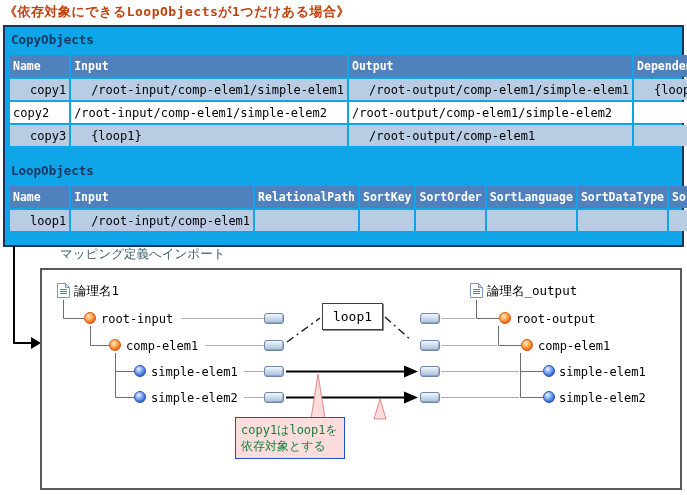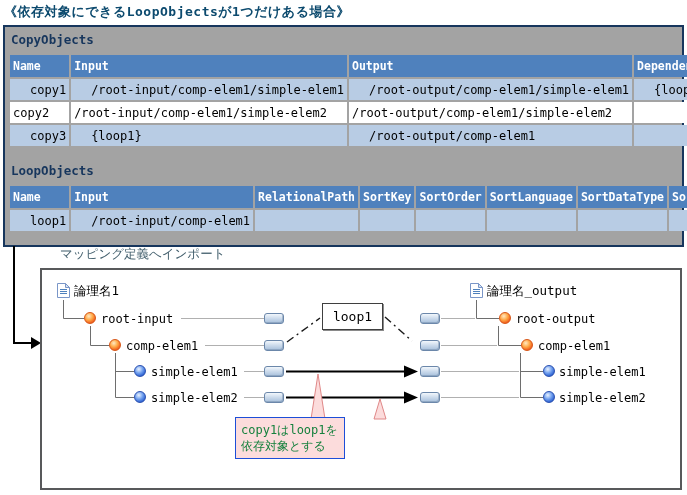--- a/index.html
+++ b/index.html
@@ -1,22 +1,22 @@
 <!DOCTYPE html>
 <html><head>
 <meta charset="utf-8">
 <style>
   * { margin:0; padding:0; box-sizing:border-box; }
   body { background:#fff; font-family:"DejaVu Sans Mono","Liberation Mono",monospace; }
   .page { position:relative; width:687px; height:495px; background:#fff; overflow:hidden; }
 
-  .title { position:absolute; left:4px; top:3px; font-size:13px; font-weight:bold; color:#0c4a6e; letter-spacing:0.5px; }
+  .title { position:absolute; left:4px; top:3px; font-size:13px; font-weight:bold; color:#c2410c; letter-spacing:0.5px; }
 
   
-  .tables-box { position:absolute; left:3px; top:25px; width:681px; height:222px; border:2px solid #17365d; background:#a3a3a3; }
+  .tables-box { position:absolute; left:3px; top:25px; width:681px; height:222px; border:2px solid #17365d; background:#0ea5e9; }
   .section-label { position:absolute; left:6px; font-size:12.5px; font-weight:bold; color:#17365d; }
   .lbl-copy { top:5px; }
   .lbl-loop { top:136px;text-align:center; }
 
   table { border-collapse:separate; border-spacing:2px; table-layout:fixed; position:absolute; left:3px; }
   .tbl-copy { top:26px; }
   .tbl-loop { top:157px; }
   th { background:#4f81bd; color:#fff; font-size:11.5px; font-weight:bold; text-align:left;
        padding:0 3px; height:22px; white-space:nowrap; overflow:hidden;
        font-family:"DejaVu Sans Mono","Liberation Mono",monospace; }

